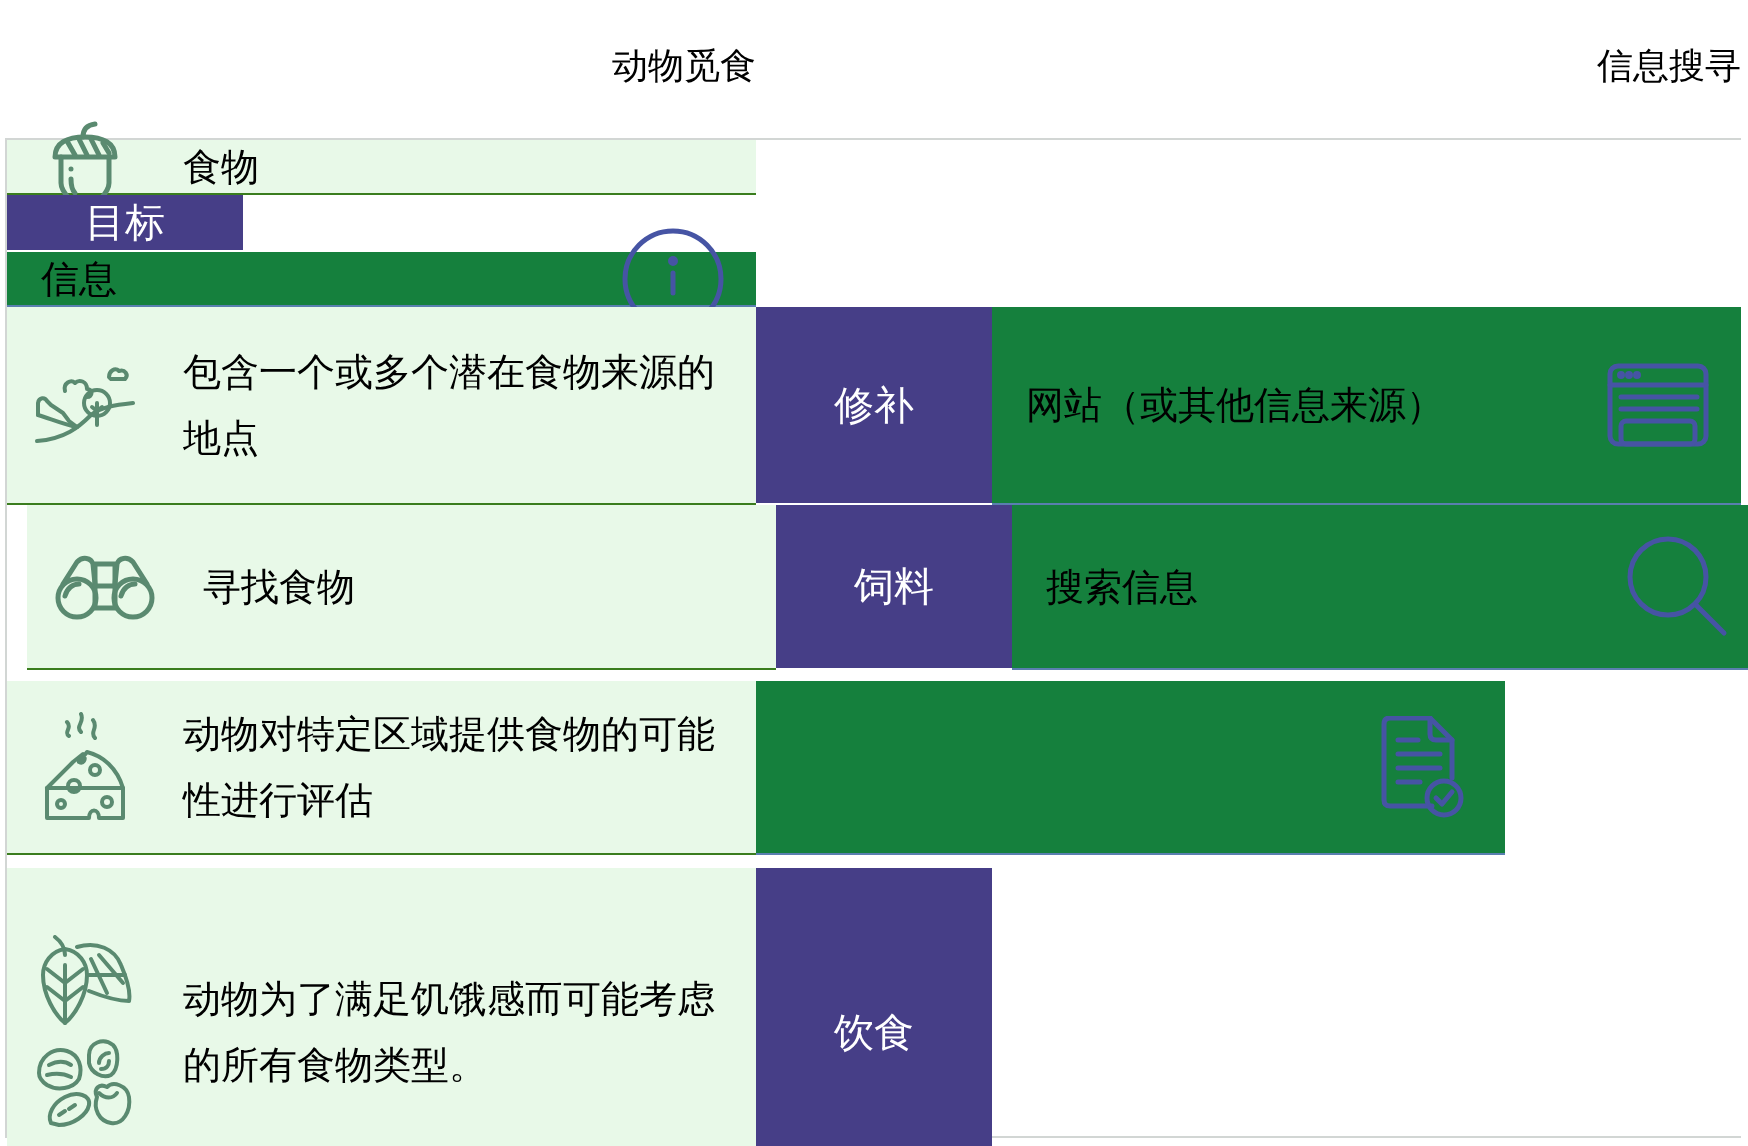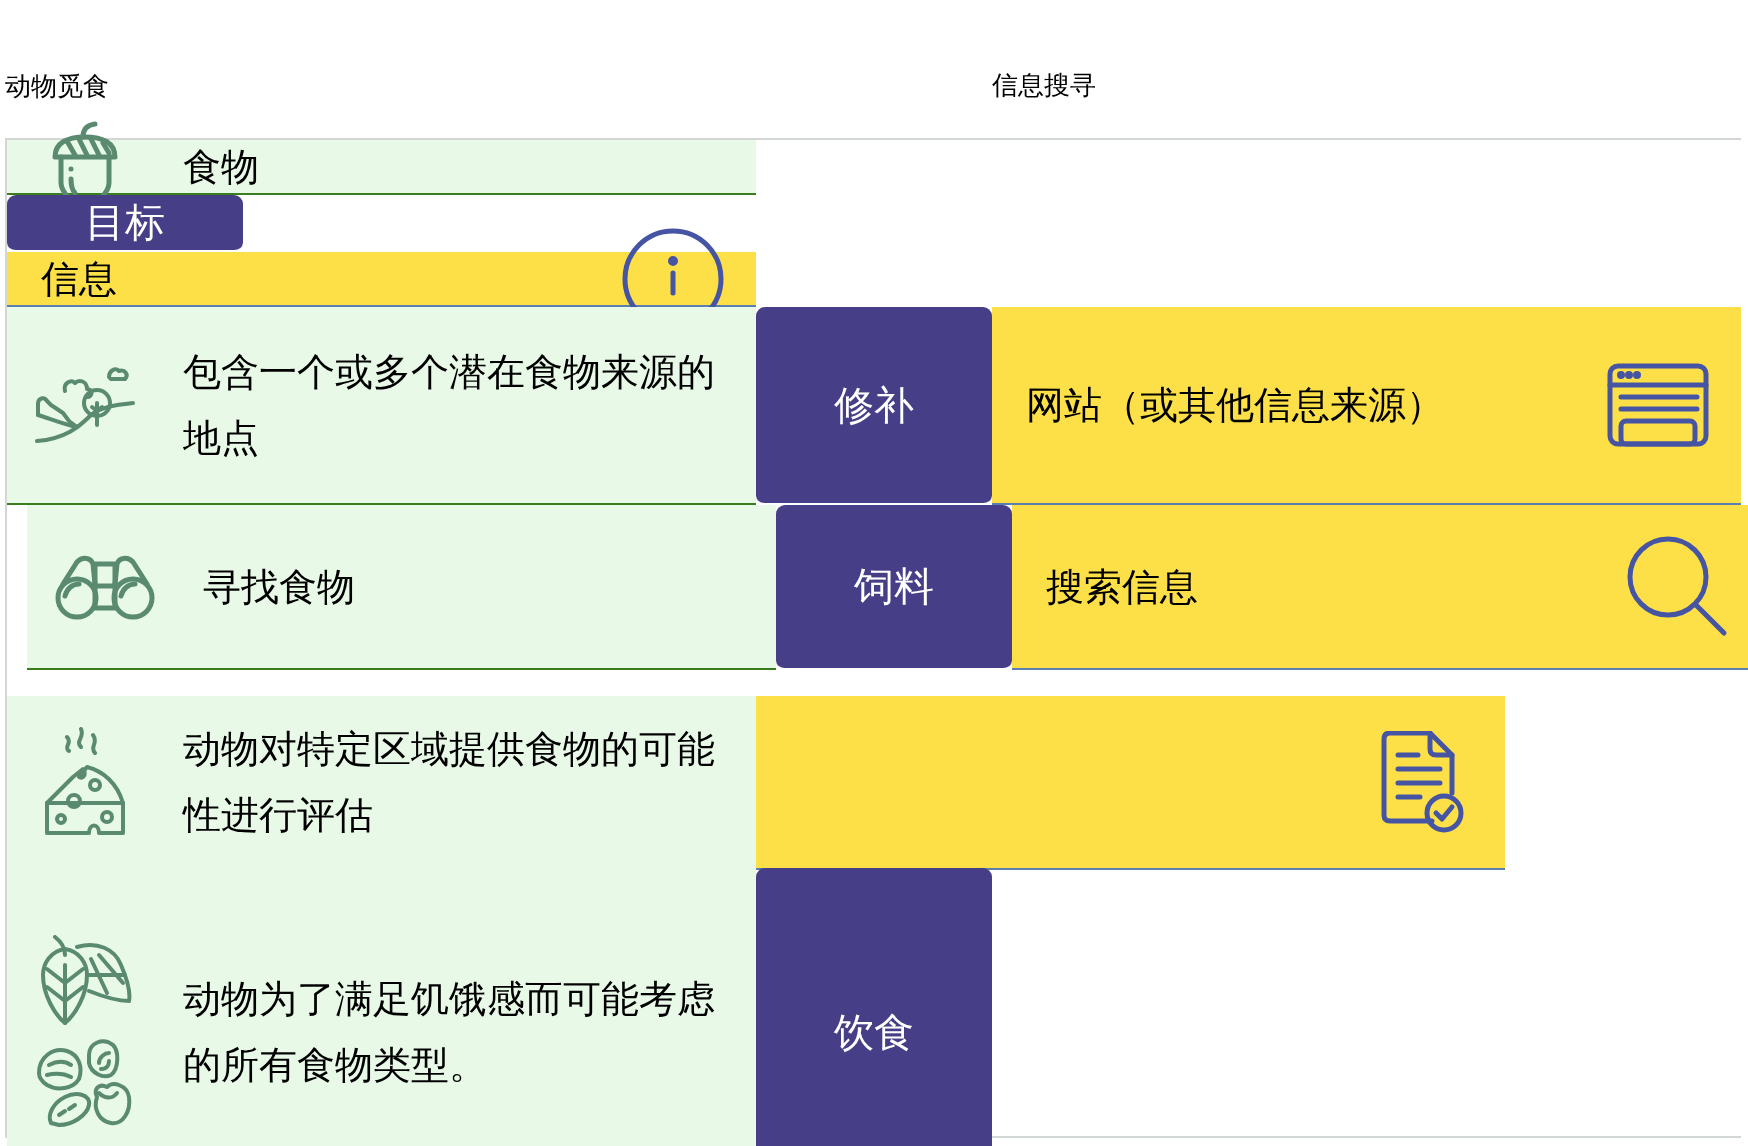--- a/index.html
+++ b/index.html
@@ -1,28 +1,28 @@
 <!DOCTYPE html>
 <html><head>
   <meta charset="utf-8">
   <style>
     html, body { margin: 0; padding: 0; background: #ffffff; }
     body { width: 1748px; height: 1146px; position: relative; overflow: hidden;
            font-family: "DejaVu Serif", "Liberation Serif", serif; color: #000; }
-    .hdr { position: absolute; top: 56px; height: 60px; line-height: 60px; font-size: 26px; text-align: left; }
+    .hdr { position: absolute; top: 36px; height: 60px; line-height: 60px; font-size: 36px; text-align: right; }
     .hdr.left { left: 5px; width: 751px; }
     .hdr.right { left: 992px; width: 749px; font-family: Liberation Serif, serif; }
     .table { position: absolute; left: 5px; top: 138px; width: 1736px; height: 1000px;
              border-top: 2px solid #d2d6d4; border-left: 2px solid #d2d6d4; border-bottom: 2px solid #d2d6d4; box-sizing: border-box; }
     .row { position: absolute; left: 0; width: 1736px; display: flex; }
     .cell { position: relative; box-sizing: border-box; height: 100%; }
     .c-left { width: 749px; background: #e8f9e8; border-bottom: 2px solid #3a7d1e; }
     .c-mid { width: 236px; background: #463e87; border-bottom: 2px solid #ffffff; color: #ffffff;
-             display: flex; align-items: center; justify-content: center; font-size: 40px; border-radius: 9px; }
-    .c-right { width: 749px; background: #fde047; border-bottom: 2px solid #5a7fb0; }
+             display: flex; align-items: center; justify-content: center; font-size: 40px; }
+    .c-right { width: 749px; background: #15803d; border-bottom: 2px solid #5a7fb0; }
     .row:last-child .cell { border-bottom: none; }
     .ico-l { position: absolute; left: 28px; top: 50%; transform: translateY(-50%); width: 100px; display: flex; flex-direction: column; align-items: center; gap: 14px; }
     .ico-r { position: absolute; right: 28px; top: 50%; transform: translateY(-50%); width: 110px; display: flex; flex-direction: column; align-items: center; gap: 14px; }
     .txt-l { position: absolute; left: 176px; right: 20px; top: 50%; transform: translateY(-50%); font-size: 38px; line-height: 66px; }
     .txt-r { position: absolute; left: 34px; right: 170px; top: 50%; transform: translateY(-50%); font-size: 38px; line-height: 66px; }
     svg { display: block; }
   </style>
 </head>
 <body>
 
@@ -116,21 +116,21 @@
       <div class="txt-r">搜索信息</div>
       <div class="ico-r">
         <svg width="104" height="104" viewBox="0 0 104 104" fill="none" stroke="#4654a4" stroke-width="5" stroke-linecap="round">
           <circle cx="42" cy="42" r="38"></circle>
           <path d="M70 70 L98 98"></path>
         </svg>
       </div>
     </div>
   </div>
 
-  <div class="row" style="top:556px; height:174px;">
+  <div class="row" style="top:541px; height:174px;">
     <div class="cell c-left">
       <div class="ico-l">
         <svg width="84" height="110" viewBox="0 0 84 110" fill="none" stroke="#5a8a70" stroke-width="4" stroke-linecap="round" stroke-linejoin="round">
           <path d="M26 24 C20 20 30 16 24 10 M38 20 C32 14 42 10 38 2 M52 26 C46 20 56 16 50 8"></path>
           <path d="M4 76 L4 106 L46 106 C46 96 56 96 56 106 L80 106 L80 76 L4 76"></path>
           <path d="M4 76 L30 50 L40 42 C44 48 40 52 36 50 L44 40 C60 44 74 56 80 76"></path>
           <circle cx="31" cy="74" r="6"></circle>
           <circle cx="52" cy="58" r="5"></circle>
           <circle cx="18" cy="92" r="4"></circle>
           <circle cx="64" cy="90" r="5"></circle>

